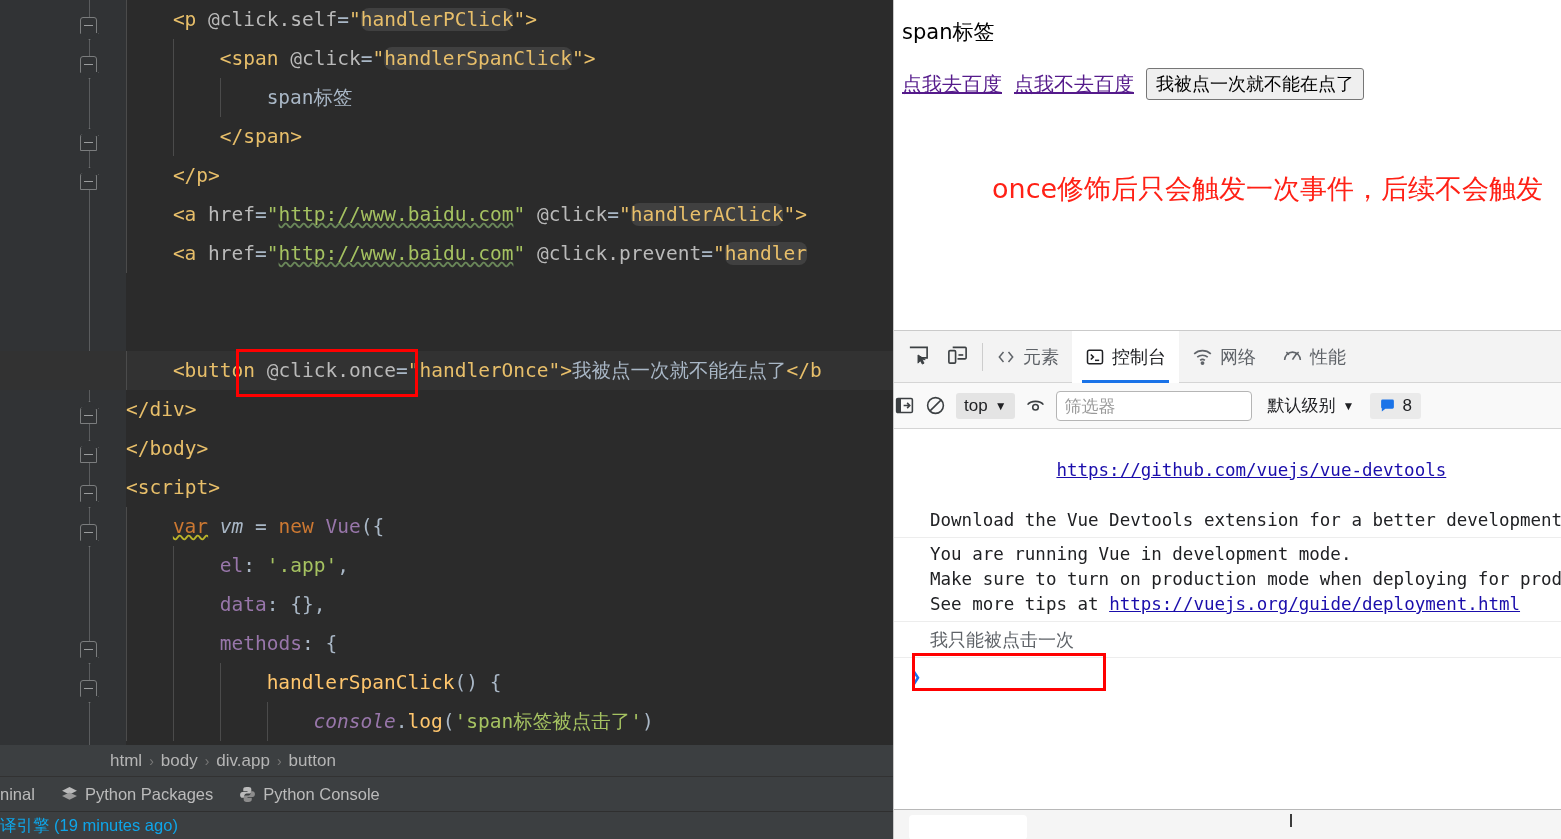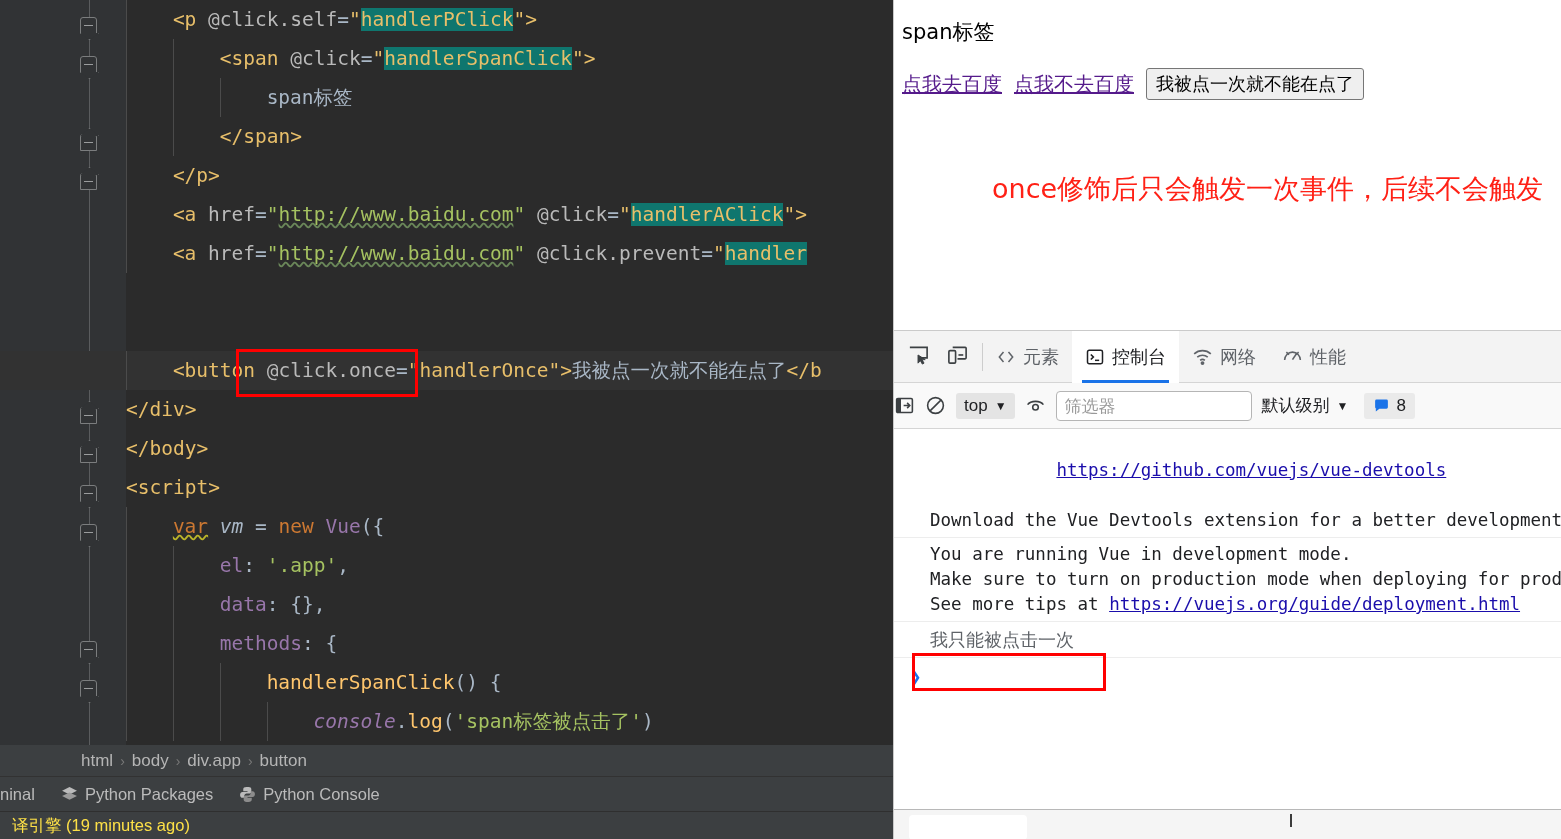--- a/index.html
+++ b/index.html
@@ -76,60 +76,59 @@
   .tok-strO  { color: #e8bf6a; }
   .tok-eq    { color: #a9b7c6; }
   .tok-text  { color: #a9b7c6; }
   .tok-kw    { color: #cc7832; }
   .tok-var   { color: #a9b7c6; font-style: italic; }
   .tok-cls   { color: #9876aa; }
   .tok-fn    { color: #ffc66d; }
   .tok-prop  { color: #9876aa; }
   .tok-obj   { color: #9876aa; font-style: italic; }
   .tok-punct { color: #a9b7c6; }
-  .hl-green  { background: #0f766e; }
+  .hl-green  { background: #404040; border-radius: 8px; }
   .squiggle {
     text-decoration: underline wavy #6a8759;
     text-decoration-skip-ink: none;
   }
   .squiggle-warn {
     text-decoration: underline wavy #bbb529;
     text-decoration-skip-ink: none;
   }
 
   .anno-box {
     position: absolute;
     border: 3px solid #ff0000;
     pointer-events: none;
     z-index: 40;
   }
 
   .breadcrumb-bar {
     position: absolute; left: 0; top: 745px; width: 893px; height: 31px;
     background: #3c3f41; color: #9a9a9a; font-size: 17px;
-    display: flex; align-items: center; padding-left: 81px;
+    display: flex; align-items: center; padding-left: 110px;
   }
   .breadcrumb-bar .bc-item { color: #b5b5b5; }
   .breadcrumb-bar .bc-sep { color: #787878; margin: 0 7px; font-size: 14px; }
 
   .tool-bar {
     position: absolute; left: 0; top: 776px; width: 893px; height: 35px;
     background: #3c3f41; color: #bbbbbb; font-size: 16.5px;
     display: flex; align-items: center; gap: 26px; padding-left: 0;
     border-top: 1px solid #323232;
   }
   .tool-item { display: flex; align-items: center; gap: 7px; }
   .tool-item:first-child { margin-left: 0; }
 
   .status-bar {
     position: absolute; left: 0; top: 811px; width: 893px; height: 28px;
-    background: #3c3f41; color: #fde047; font-size: 16.5px;
+    background: #3c3f41; color: #0ea5e9; font-size: 16.5px;
     display: flex; align-items: center;
     border-top: 1px solid #2f2f2f;
-    padding-left: 12px;
   }
 
   
   #browser {
     position: absolute; left: 893px; top: 0; width: 668px; height: 839px;
     background: #ffffff; overflow: hidden;
     border-left: 1px solid #c9c9c9;
   }
   .page-render {
     position: absolute; left: 0; top: 0; width: 668px; height: 330px;
@@ -188,21 +187,21 @@
   }
   .filter-input {
     flex: 0 0 auto; width: 196px; height: 30px;
     border: 1px solid #b5b5b5; border-radius: 4px;
     padding: 0 8px; font-size: 17px; color: #202124; background: #fff;
     font-family: "DejaVu Sans", sans-serif;
   }
   .filter-input::placeholder { color: #9a9a9a; }
   .level-select {
     display: flex; align-items: center; gap: 7px;
-    font-size: 17px; color: #202124; cursor: pointer; margin-left: 0;
+    font-size: 17px; color: #202124; cursor: pointer; margin-left: 6px;
   }
   .msg-badge {
     display: flex; align-items: center; gap: 6px;
     background: #eaeaea; border-radius: 3px; padding: 3px 9px;
     font-size: 17px; color: #202124; margin-left: 6px; cursor: pointer;
   }
   .console-body {
     position: relative; height: 381px; overflow: hidden;
     font-family: "DejaVu Sans Mono", monospace;
     font-size: 17.5px; line-height: 25px; color: #202124;

